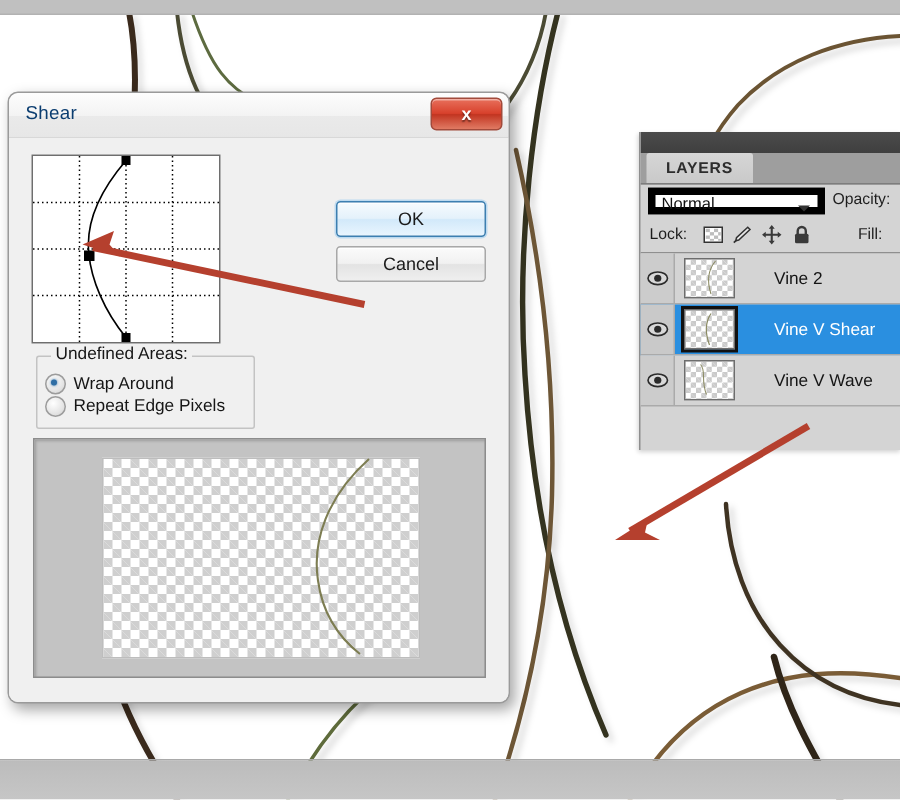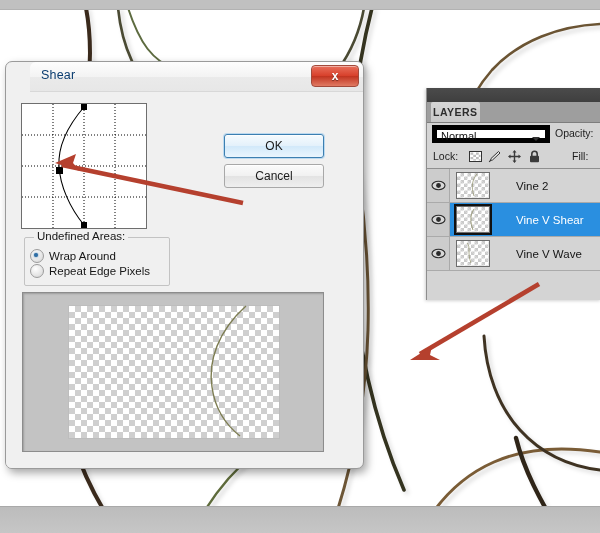--- a/index.html
+++ b/index.html
@@ -20,21 +20,20 @@
   #vines{position:absolute;left:0;top:0;width:600px;height:533px;}
 
   
   #shear-dialog{
     position:absolute;left:5px;top:61px;width:333px;height:406px;
     background:#f0f0f0;
     border:1px solid #9a9a9a;
     border-radius:7px;
     box-shadow:3px 4px 9px rgba(0,0,0,.35);
     overflow:hidden;
-    padding-left:24px;
   }
   #shear-titlebar{
     position:relative;height:29px;
     background:linear-gradient(#fdfdfd,#f3f3f3 52%,#eaeaea 53%,#e7e7e7);
     border-bottom:1px solid #d8d8d8;
     border-top-left-radius:6px;border-top-right-radius:6px;
   }
   #shear-title{
     position:absolute;left:11px;top:6px;
     font-size:12.5px;color:#0b3d70;letter-spacing:.2px;
@@ -132,21 +131,21 @@
     background:#d4d4d4;
     border-left:1px solid #8e8e8e;
     box-shadow:-1px 1px 3px rgba(0,0,0,.18);
     overflow:hidden;
   }
   #layers-topbar{position:absolute;left:0;top:0;width:174px;height:14px;
     background:linear-gradient(#4b4b4b,#3f3f3f);}
   #layers-tabstrip{position:absolute;left:0;top:14px;width:174px;height:20px;
     background:#9e9e9e;border-bottom:1px solid #7d7d7d;}
   #tab-layers{
-    position:absolute;left:4px;top:0;height:20px;padding:0 2px;
+    position:absolute;left:4px;top:0;height:20px;padding:0 13px;
     background:linear-gradient(#d6d6d6,#c9c9c9);
     display:flex;align-items:center;
     font-size:10.5px;font-weight:bold;color:#2d2d2d;letter-spacing:.5px;
     border-top-left-radius:2px;border-top-right-radius:2px;
     cursor:pointer;
   }
   #blend-row{position:absolute;left:0;top:35px;width:174px;height:22px;}
   #blend-select{
     position:absolute;left:5px;top:2px;width:118px;height:18px;
     background:#ffffff;border:5px solid #000000;

